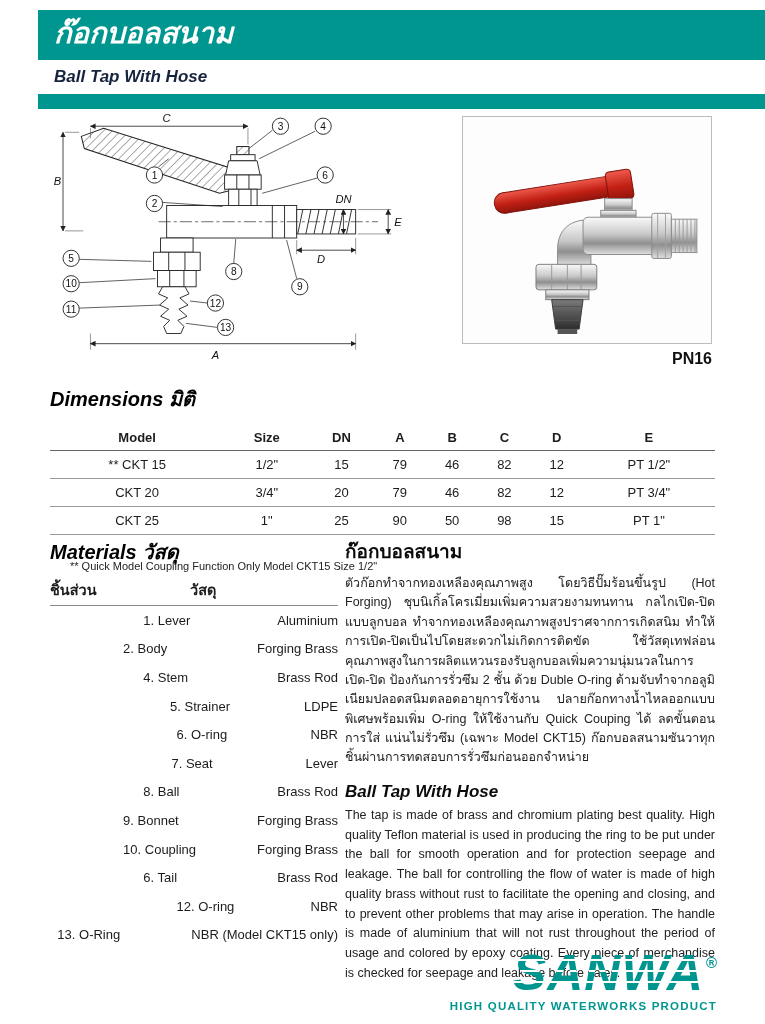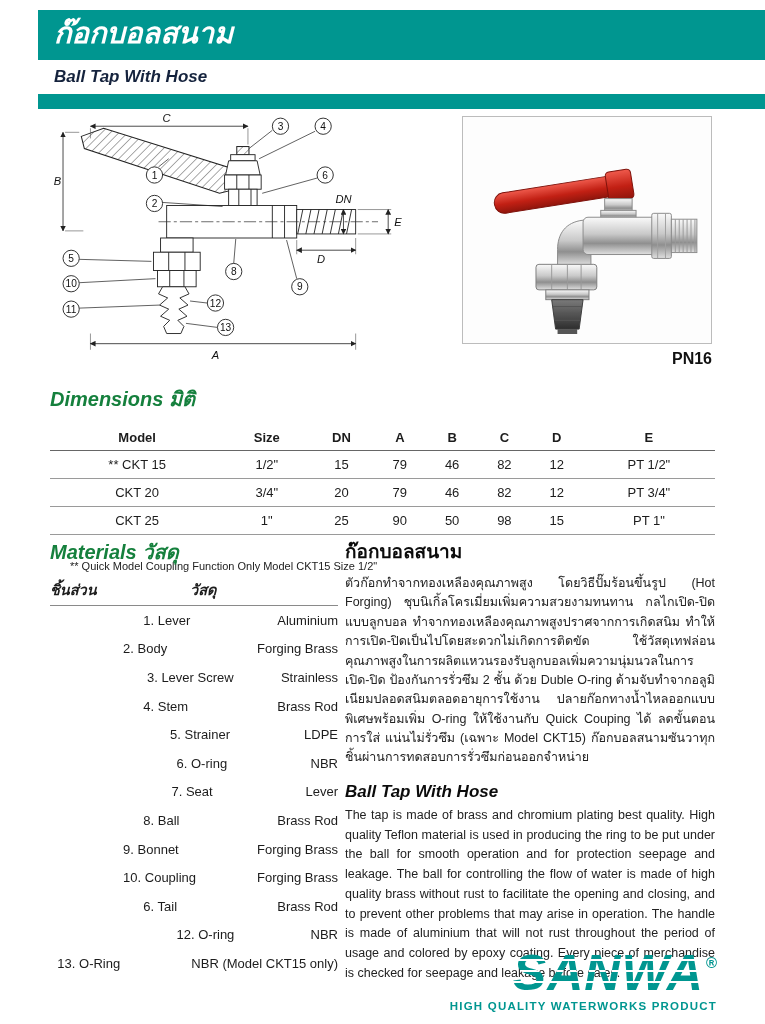--- a/index.html
+++ b/index.html
@@ -40,34 +40,34 @@
   .td-dim    { stroke:#222; stroke-width:.8; fill:none; }
   .td-ext    { stroke:#555; stroke-width:.6; fill:none; }
   .td-center { stroke:#333; stroke-width:.7; fill:none; stroke-dasharray:12 3 3 3; }
   .td-text   { font-family:"Liberation Sans",sans-serif; font-style:italic; font-size:11px; fill:#111; }
   .td-callout circle { fill:#fff; stroke:#222; stroke-width:.9; }
   .td-callout text   { font-family:"Liberation Sans",sans-serif; font-size:10px; fill:#111; text-anchor:middle; font-style:normal; }
   .td-callout line   { stroke:#222; stroke-width:.7; }
 
   
   .dims { position:absolute; left:50px; top:383px; width:665px; }
-  .section-h { font-size:20px; font-weight:bold; font-style:italic; color:#15803d; }
+  .section-h { font-size:20px; font-weight:bold; font-style:italic; color:#000000; }
   .dims table { width:100%; border-collapse:collapse; margin-top:10px; font-size:13px; }
   .dims th {
     font-weight:bold; text-align:center; padding:5px 2px;
     border-bottom:1.4px solid #666;
   }
   .dims td { text-align:center; padding:6px 2px; border-bottom:1px solid #9a9a9a; }
   .footnote { margin-top:25px; padding-left:20px; font-size:11px; color:#222; }
 
   
   .materials { position:absolute; left:50px; top:536px; width:288px; }
   .mat-cols {
     display:flex; font-weight:bold; font-size:14.5px;
-    border-bottom:1px solid #8a8a8a; padding:8px 0 4px 0; margin-top:2px;font-style:italic;
+    border-bottom:1px solid #8a8a8a; padding:8px 0 4px 0; margin-top:2px;
   }
   .mat-cols .c1 { width:140px; }
   .mat-row { display:flex; font-size:13px; padding:6.8px 0 6.8px 0;justify-content:flex-end; }
   .mat-row .c1 { width:140px; padding-left:6px; }
 
   
   .desc { position:absolute; left:345px; top:536px; width:370px; }
   .desc-h-th { font-size:19px; font-weight:bold; color:#0b0b0b; margin-bottom:8px; }
   .desc-p-th { font-size:12.5px; line-height:1.55; text-align:justify; color:#222; }
   .desc-h-en { font-size:17px; font-weight:bold; font-style:italic; margin:14px 0 4px 0; color:#0b0b0b; }
@@ -378,24 +378,20 @@
         <div class="mat-row">
           <span class="c1">1. Lever</span>
           <span>Aluminium</span>
         </div>
 
         <div class="mat-row">
           <span class="c1">2. Body</span>
           <span>Forging Brass</span>
         </div>
 
-        <div class="mat-row">
-          <span class="c1">3. Lever Screw</span>
-          <span>Strainless</span>
-        </div>
 
         <div class="mat-row">
           <span class="c1">4. Stem</span>
           <span>Brass Rod</span>
         </div>
 
         <div class="mat-row">
           <span class="c1">5. Strainer</span>
           <span>LDPE</span>
         </div>

